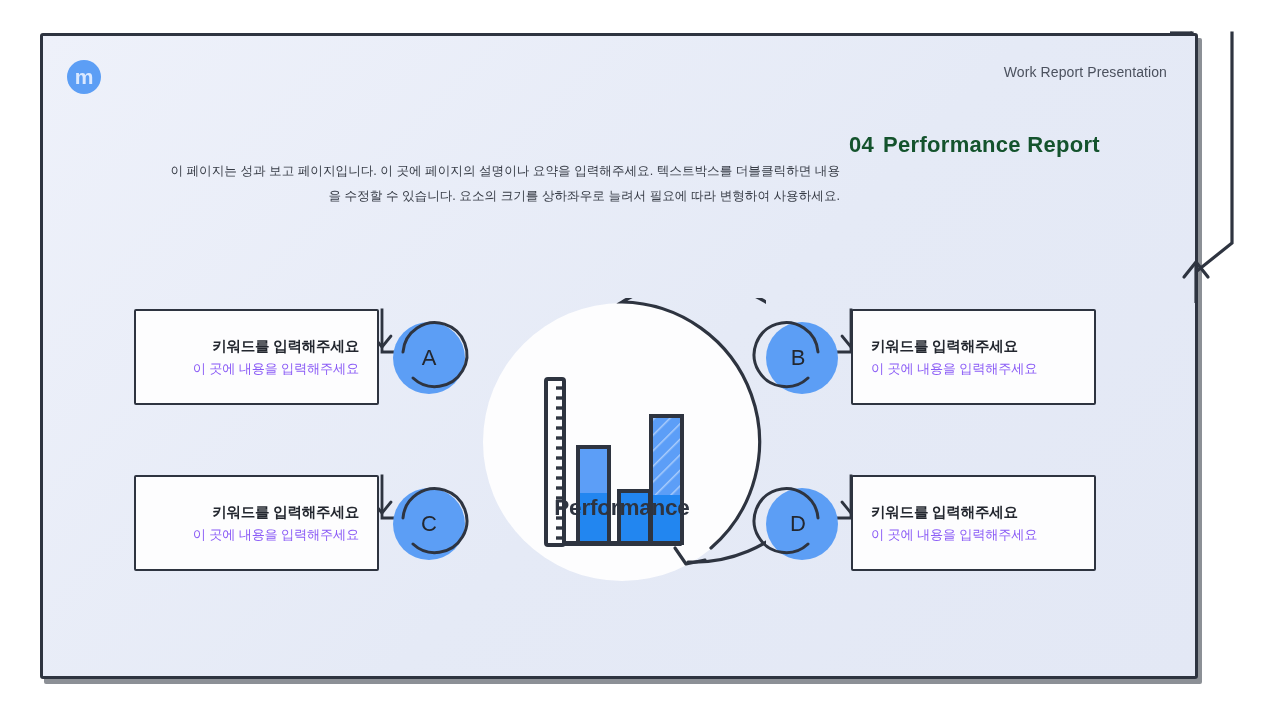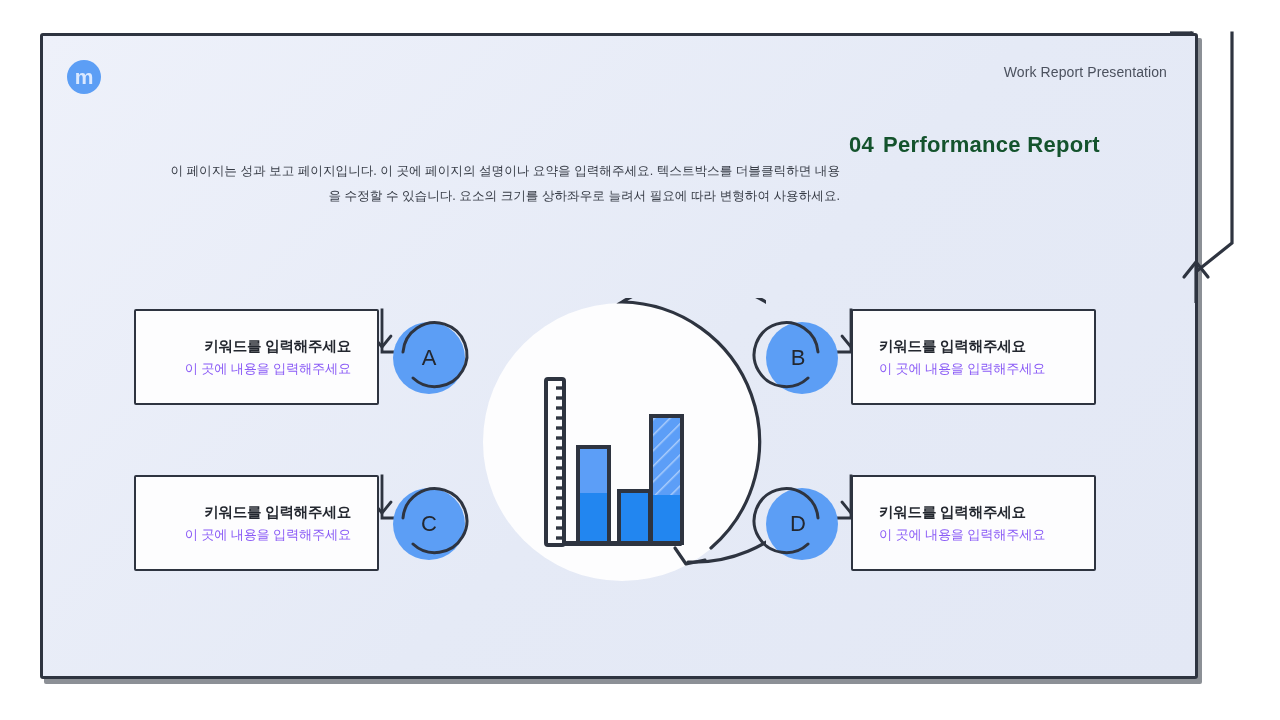--- a/index.html
+++ b/index.html
@@ -116,21 +116,21 @@
   
   .card {
     position:absolute;
     width:245px; height:96px;
     background:#fdfdfe;
     border:2.6px solid #2e3440;
     border-radius:2px;
     display:flex;
     flex-direction:column;
     justify-content:center;
-    padding:0 26px;
+    padding:0 18px;
   }
   .card::after {
     content:"";
     position:absolute;
     left:4px; top:4px;
     width:100%; height:100%;
     background:#c9d2e6;
     z-index:-1;
     border-radius:2px;
   }
@@ -340,14 +340,15 @@
       </g>
 
       <g>
         <rect x="173" y="118" width="31" height="127" fill="url(#hatch)"></rect>
         <rect x="173" y="197" width="31" height="48" fill="#2286f0"></rect>
         <rect x="173" y="118" width="31" height="127" fill="none" stroke="#2e3440" stroke-width="4"></rect>
       </g>
     </g>
   </svg>
 
+  <div class="center-label">Performance</div>
 
 </div>
 
 </body></html>

